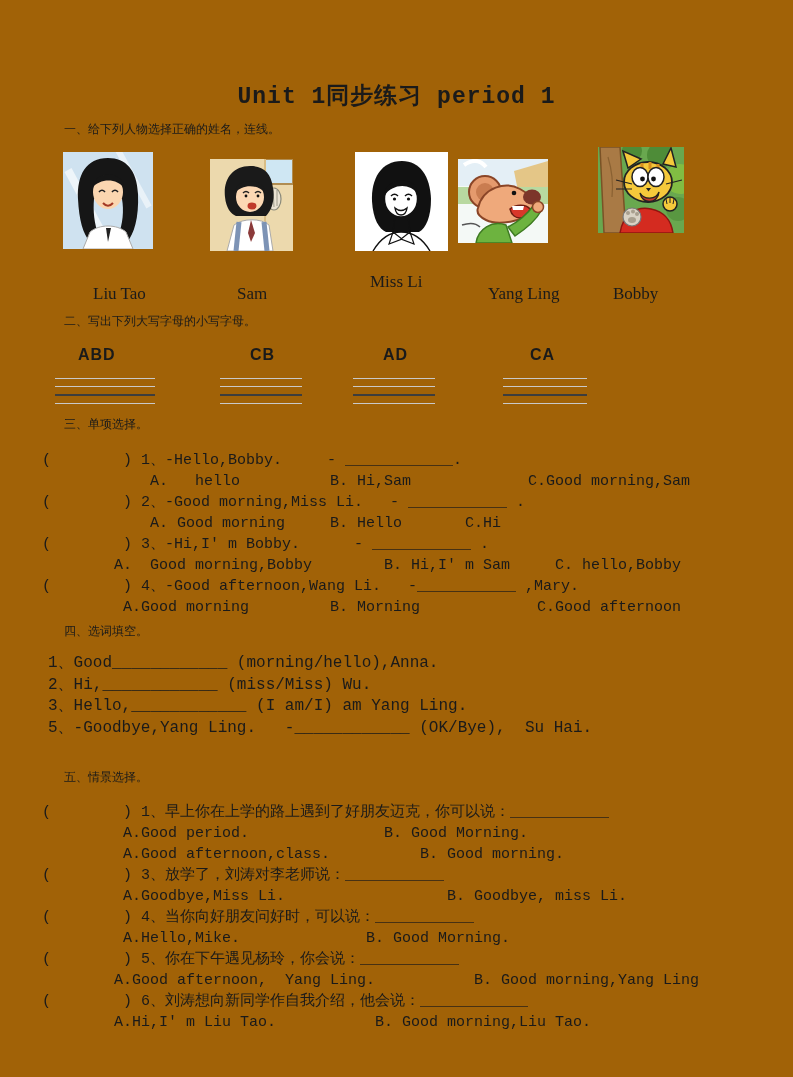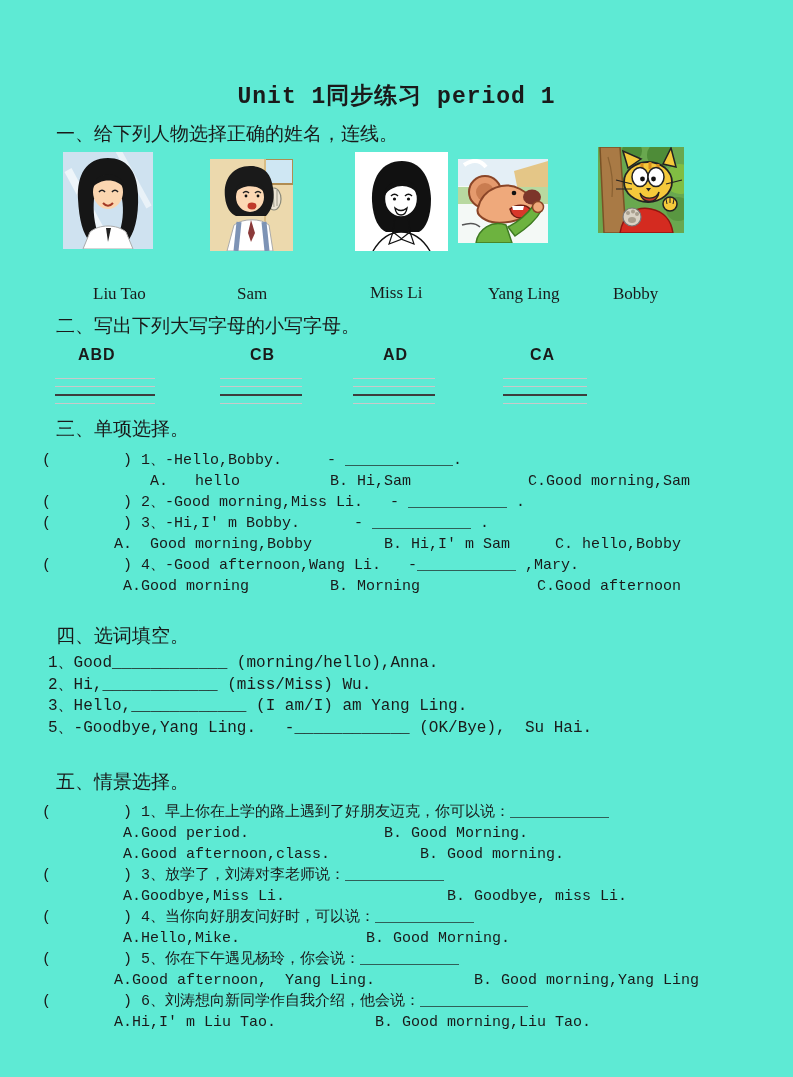--- a/index.html
+++ b/index.html
@@ -1,32 +1,32 @@
 <!DOCTYPE html>
 <html><head>
 <meta charset="utf-8">
 <style>
   * { margin:0; padding:0; box-sizing:border-box; }
   html,body { background:#e8e8e8; }
   .page {
     position:relative;
     width:793px; height:1077px;
-    background:#5eead4;
+    background:#a16207;
     font-family:"Liberation Mono","DejaVu Sans Mono",monospace;
     color:#1a1a1a;
     overflow:hidden;
   }
   .abs { position:absolute; }
   .title {
     top:80px; left:0; width:793px;
     text-align:center;
     font-size:23px; font-weight:600;
     letter-spacing:1px;
   }
-  .heading { left:56px; font-size:19px; white-space:pre;text-align:center; }
+  .heading { left:64px; font-size:12px; white-space:pre;text-align:center; }
   .char-img { overflow:hidden; }
   .char-img svg { display:block; }
   .name-label { font-family:"Liberation Serif","DejaVu Serif",serif; font-size:17px; }
   .letter-label { font-family:"Liberation Sans","DejaVu Sans",sans-serif; font-size:16px; font-weight:600; letter-spacing:1px; }
   .wl-group i { display:block; height:0; border-top:1px solid #c9c9c9; margin-top:7px; }
   .wl-group i:first-child { margin-top:0; }
   .wl-group i:nth-child(3) { border-top:2px solid #3d3d3d; }
   .qblock { left:42px; font-size:15px; line-height:21px; }
   .qblock div { white-space:pre; }
   .s4block { left:48px; font-size:16px; line-height:21.5px; }
@@ -144,21 +144,21 @@
       <circle cx="34" cy="70" r="9" fill="#d9d2c4" stroke="#777777" stroke-width="1.2"></circle>
       <circle cx="30" cy="66" r="2" fill="#a89f8e"></circle>
       <circle cx="35" cy="64.5" r="2" fill="#a89f8e"></circle>
       <circle cx="39" cy="67" r="2" fill="#a89f8e"></circle>
       <ellipse cx="34" cy="73" rx="4" ry="3" fill="#a89f8e"></ellipse>
     </svg>
   </div>
 
   <span class="abs name-label" style="left:93px;  top:284px">Liu Tao</span>
   <span class="abs name-label" style="left:237px; top:284px">Sam</span>
-  <span class="abs name-label" style="left:370px; top:283px">Miss Li</span>
+  <span class="abs name-label" style="left:370px; top:272px">Miss Li</span>
   <span class="abs name-label" style="left:488px; top:284px">Yang Ling</span>
   <span class="abs name-label" style="left:613px; top:284px">Bobby</span>
 
   <div class="abs heading" style="top:313px">二、写出下列大写字母的小写字母。</div>
 
   <span class="abs letter-label" style="left:78px;  top:346px">ABD</span>
   <span class="abs letter-label" style="left:250px; top:346px">CB</span>
   <span class="abs letter-label" style="left:383px; top:346px">AD</span>
   <span class="abs letter-label" style="left:530px; top:346px">CA</span>
 
@@ -186,20 +186,21 @@
       <i></i>
       <i></i>
     </div>
 
   <div class="abs heading" style="top:416px">三、单项选择。</div>
 
   <div class="abs qblock" style="top:450px">
     <div>(        ) 1、-Hello,Bobby.     - ____________.</div>
     <div>            A.   hello          B. Hi,Sam             C.Good morning,Sam</div>
     <div>(        ) 2、-Good morning,Miss Li.   - ___________ .</div>
+    <div>            A. Good morning     B. Hello       C.Hi</div>
     <div>(        ) 3、-Hi,I' m Bobby.      - ___________ .</div>
     <div>        A.  Good morning,Bobby        B. Hi,I' m Sam     C. hello,Bobby</div>
     <div>(        ) 4、-Good afternoon,Wang Li.   -___________ ,Mary.</div>
     <div>         A.Good morning         B. Morning             C.Good afternoon</div>
   </div>
 
   <div class="abs heading" style="top:623px">四、选词填空。</div>
 
   <div class="abs s4block" style="top:653px">
     <div>1、Good____________ (morning/hello),Anna.</div>

